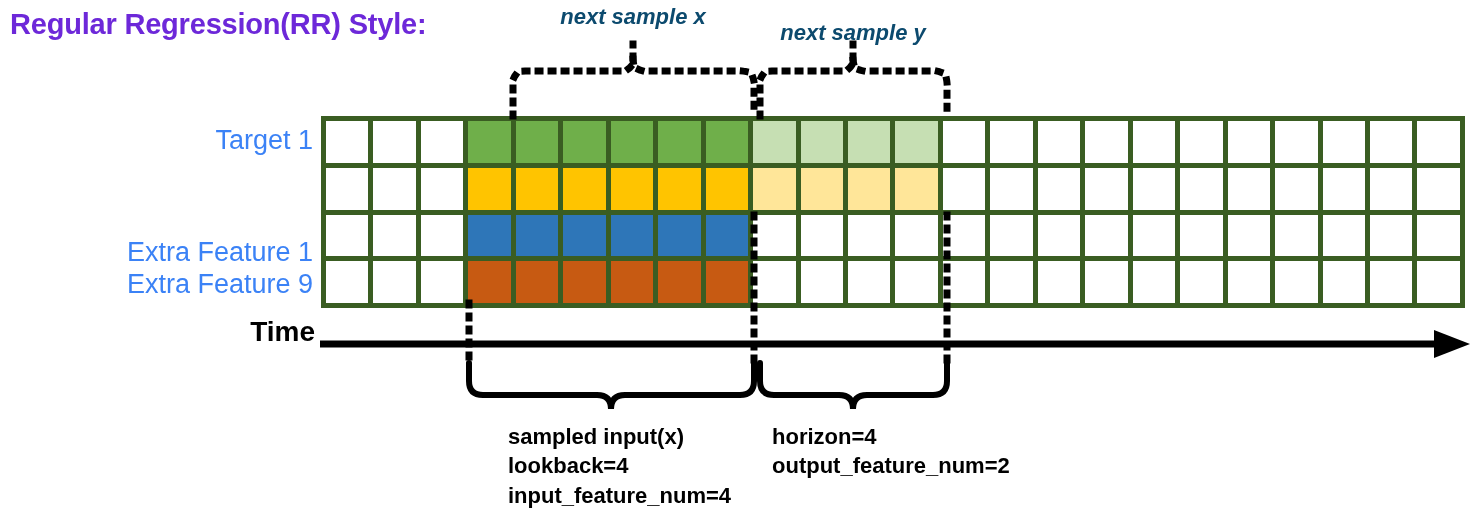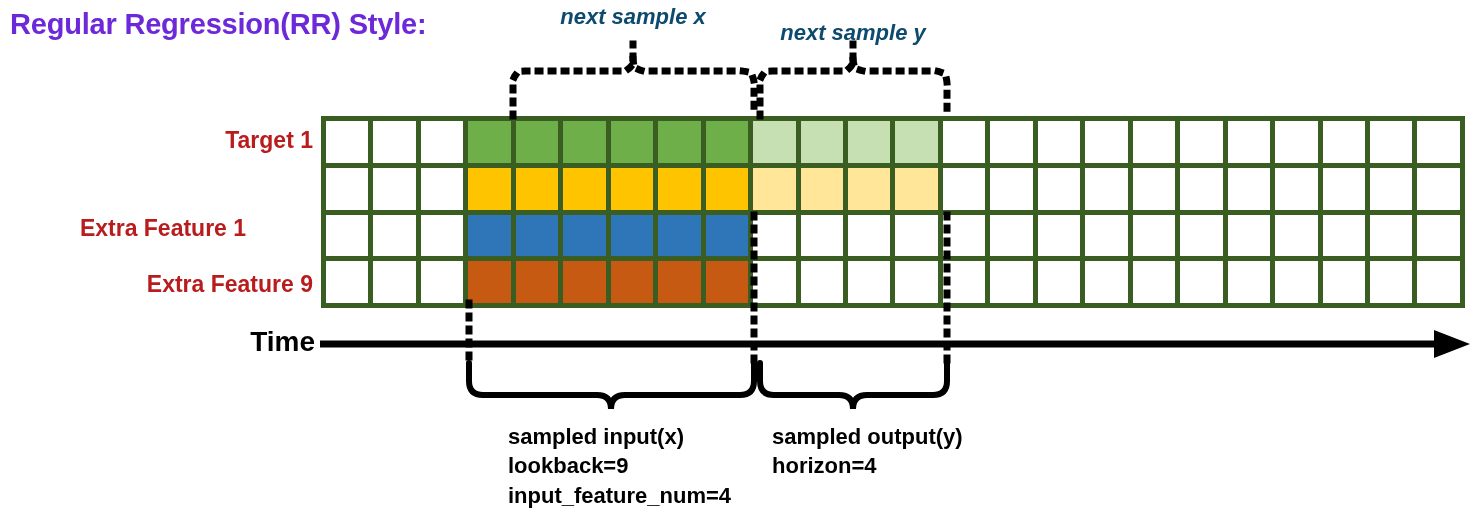--- a/index.html
+++ b/index.html
@@ -26,23 +26,23 @@
     white-space: nowrap;
     letter-spacing: -0.2px;
   }
 
   
   .row-label {
     position: absolute;
     right: 0;
     width: 300px;
     text-align: right;
-    font-size: 23px;
-    font-weight: 700;
-    color: #b91c1c;
+    font-size: 27px;
+    font-weight: 400;
+    color: #3b82f6;
     white-space: nowrap;
   }
   #row-labels {
     position: absolute;
     left: 8px;
     top: 116px;
     width: 305px;
     height: 192px;
   }
 
@@ -76,21 +76,21 @@
   .cell.c-yellow     { background: #ffc400; }
   .cell.c-lightyellow{ background: #ffe699; }
   .cell.c-blue       { background: #2e76b8; }
   .cell.c-orange     { background: #c75a12; }
   .cell.c-white      { background: #ffffff; }
 
   
   #time-label {
     position: absolute;
     left: 150px;
-    top: 326px;
+    top: 316px;
     width: 165px;
     text-align: right;
     font-size: 28px;
     font-weight: 700;
     color: #000;
   }
   #time-axis {
     position: absolute;
     left: 320px;
     top: 326px;
@@ -128,21 +128,21 @@
   }
   .bottom-note div { white-space: nowrap; }
 </style>
 </head>
 <body>
 
 <div id="title">Regular Regression(RR) Style:</div>
 
 <div id="row-labels">
   <div class="row-label" style="top:0px;height:48px;line-height:48px;position:absolute;">Target 1</div>
-  <div class="row-label" style="top:88px;height:48px;line-height:48px;position:absolute;text-align:center;">Extra Feature 1</div>
+  <div class="row-label" style="top:112px;height:48px;line-height:48px;position:absolute;">Extra Feature 1</div>
   <div class="row-label" style="top:144px;height:48px;line-height:48px;position:absolute;">Extra Feature 9</div>
 </div>
 
 <div id="grid">
     <div class="grid-row">
       <div class="cell c-white"></div>
       <div class="cell c-white"></div>
       <div class="cell c-white"></div>
       <div class="cell c-green"></div>
       <div class="cell c-green"></div>
@@ -272,19 +272,19 @@
 
 <svg class="overlay" viewBox="0 0 1476 516" xmlns="http://www.w3.org/2000/svg">
 
   <path d="M 469,363 L 469,381 Q 469,395 483,395 L 597,395 Q 611,395 611,409 Q 611,395 625,395 L 740,395 Q 754,395 754,381 L 754,363" fill="none" stroke="#000" stroke-width="6" stroke-linecap="round"></path>
 
   <path d="M 760,363 L 760,381 Q 760,395 774,395 L 839,395 Q 853,395 853,409 Q 853,395 867,395 L 933,395 Q 947,395 947,381 L 947,363" fill="none" stroke="#000" stroke-width="6" stroke-linecap="round"></path>
 </svg>
 
 <div class="bottom-note" style="left:508px;top:422px;">
   <div>sampled input(x)</div>
-  <div>lookback=9</div>
+  <div>lookback=4</div>
   <div>input_feature_num=4</div>
 </div>
 <div class="bottom-note" style="left:772px;top:422px;">
-  <div>sampled output(y)</div>
   <div>horizon=4</div>
+  <div>output_feature_num=2</div>
 </div>
 
 </body></html>

